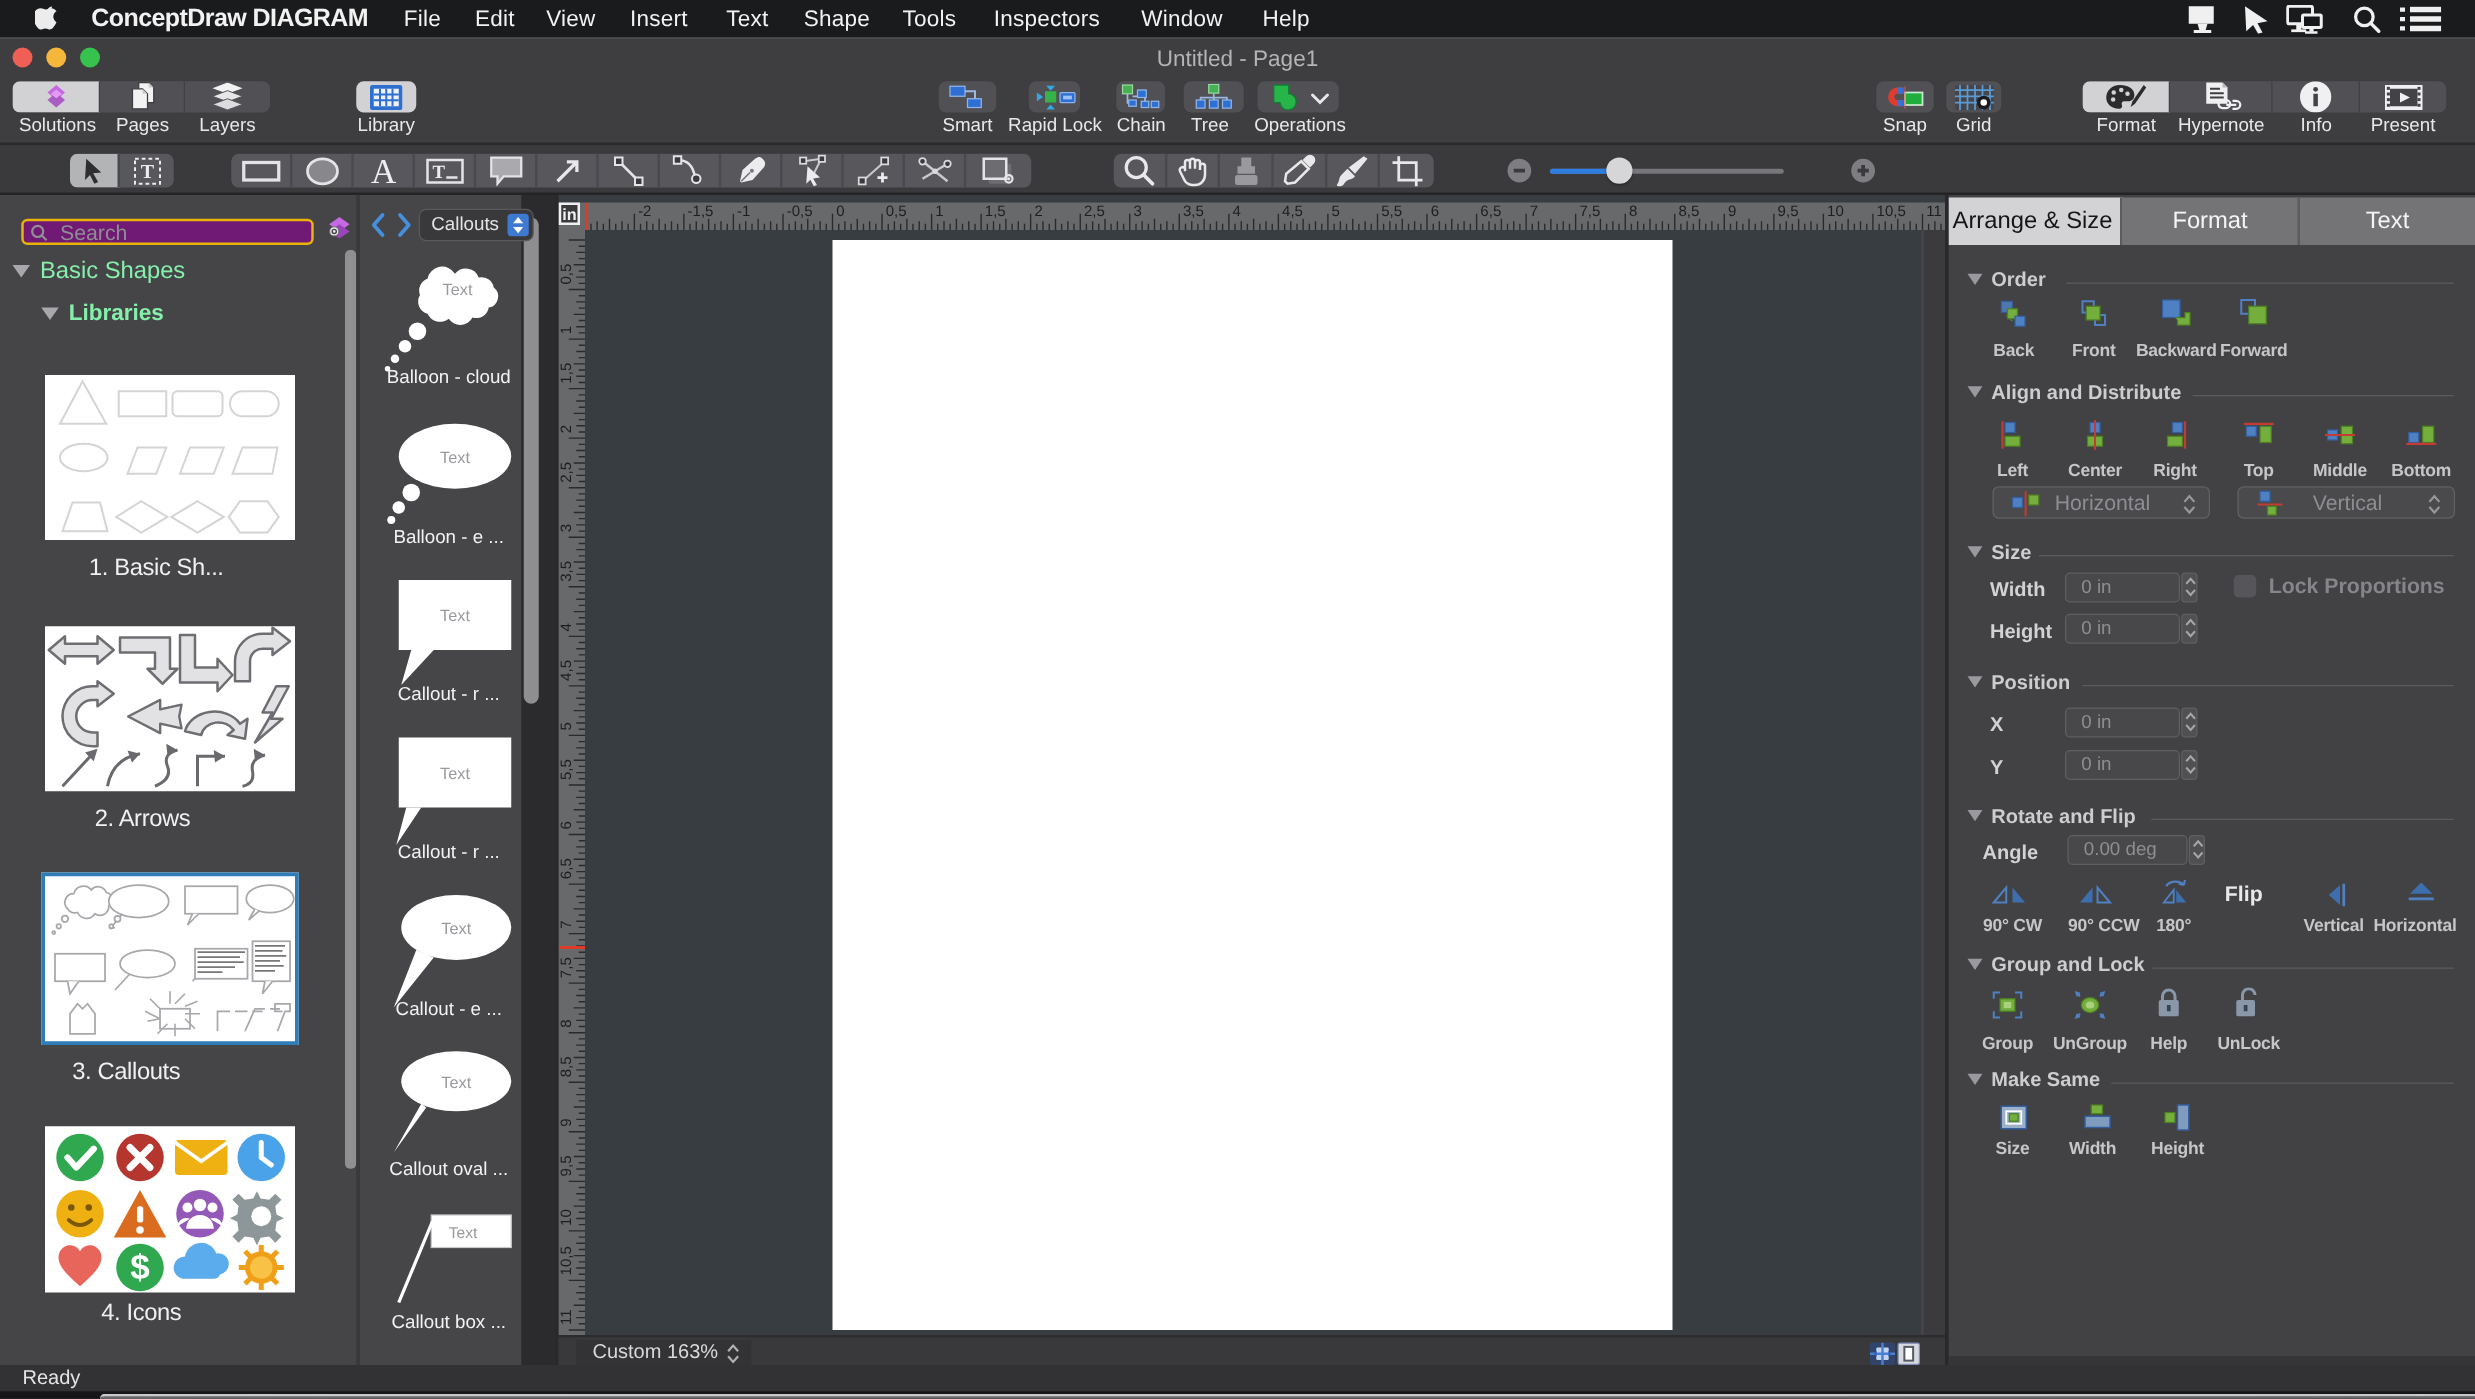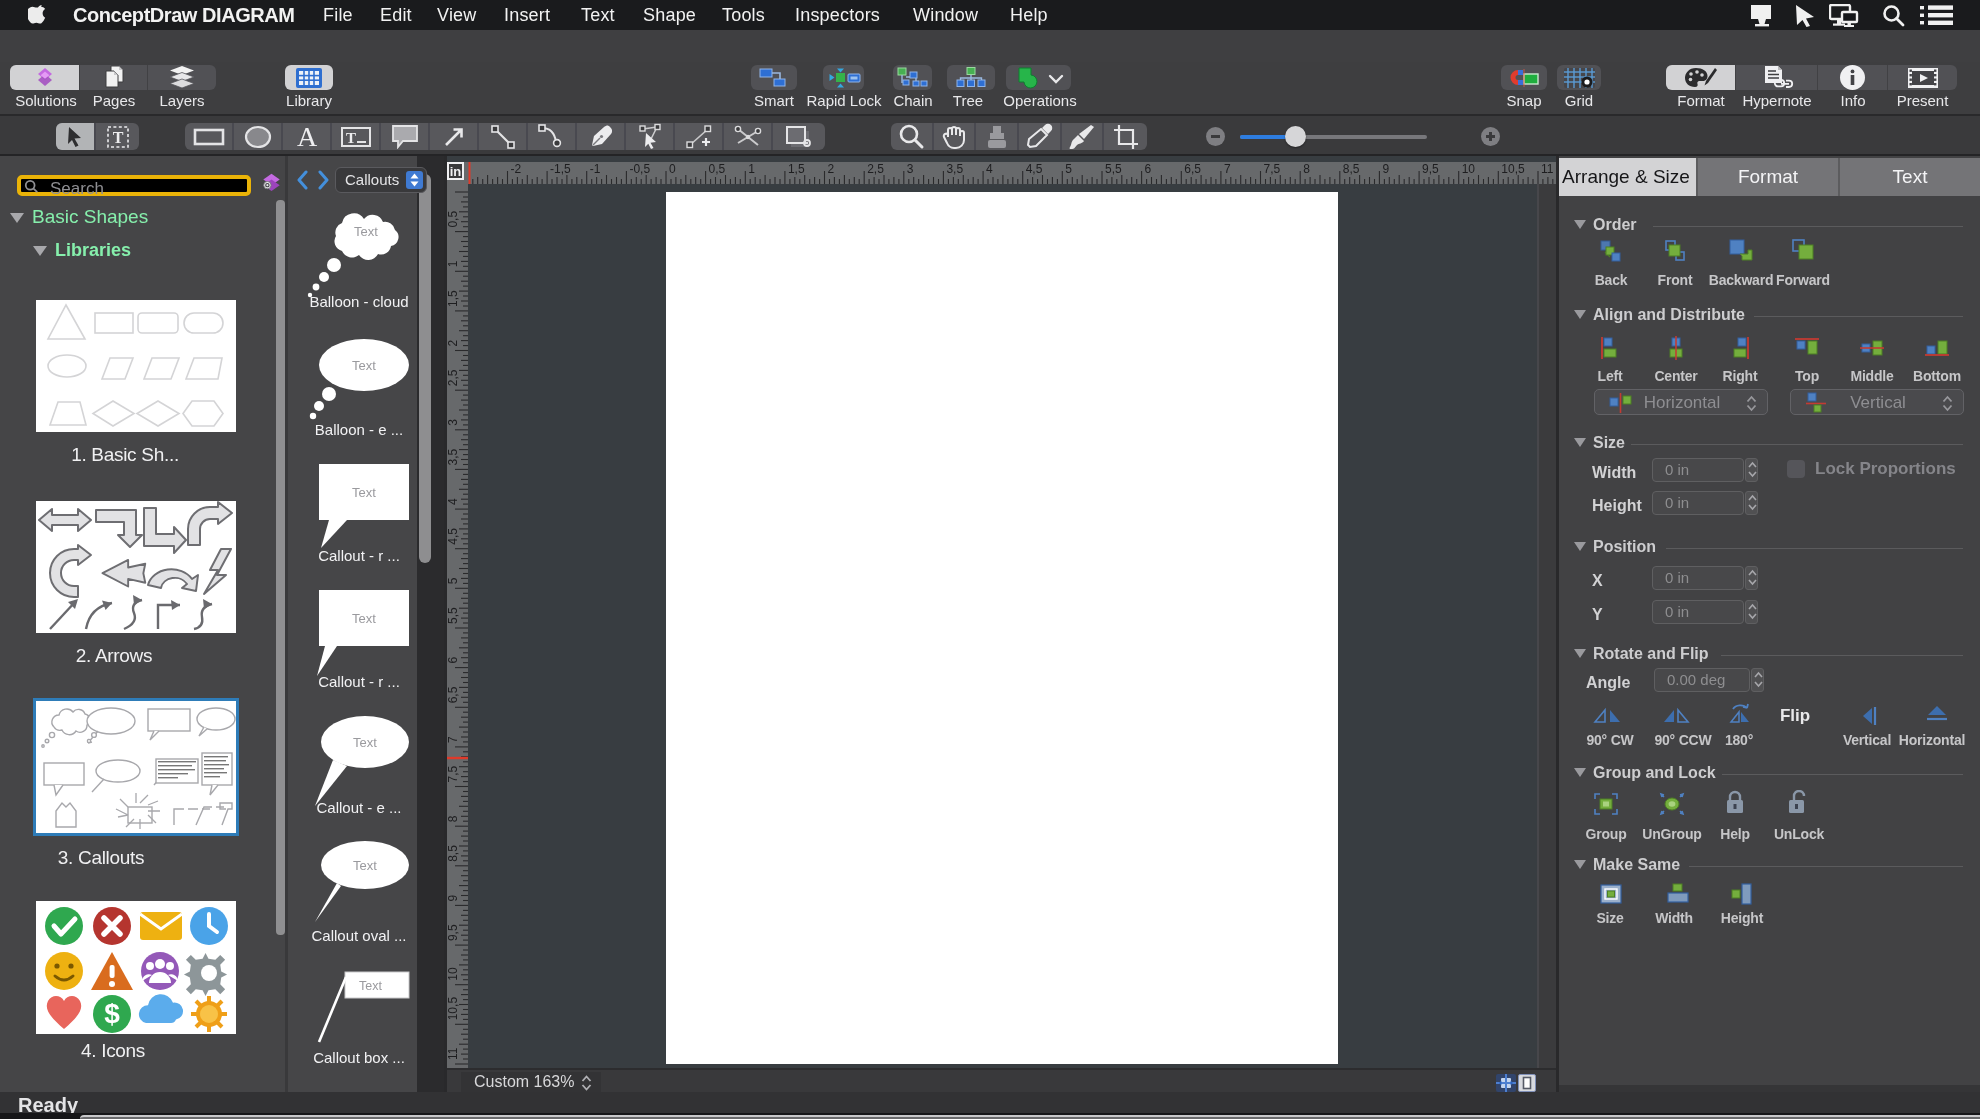--- a/index.html
+++ b/index.html
@@ -37,21 +37,21 @@
 
 #sidebar { left:0; top:156px; width:287px; height:936px; background:#454547; overflow:hidden; }
 #sbdivider { left:285px; top:156px; width:3px; height:936px; background:#39393b; }
 #library { left:288px; top:156px; width:156px; height:936px; background:#464648; overflow:hidden; }
 #libdivider { left:444px; top:156px; width:3px; height:936px; background:#29292b; }
 #canvas { left:447px; top:156px; width:1109px; height:936px; background:#383d41; }
 #rpdivider { left:1556px; top:156px; width:3px; height:936px; background:#29292b; }
 #rightpanel { left:1559px; top:156px; width:421px; height:936px; background:#424244; overflow:hidden; }
 
 
-#search { position:absolute; left:17px; top:19px; width:234px; height:21px; background:#000000; border:4px solid #eab308; border-radius:5px; color:#8e8e92; font-size:17px; line-height:19px; padding-left:29px; }
+#search { position:absolute; left:17px; top:19px; width:234px; height:21px; background:#701a75; border:2px solid #eab308; border-radius:5px; color:#8e8e92; font-size:17px; line-height:19px; padding-left:29px; }
 .tree { position:absolute; color:#86efac; }
 .card { position:absolute; left:36px; width:200px; background:#ffffff; }
 .cardlabel { position:absolute; width:256px; text-align:center; color:#f0f0f2; font-size:19px; letter-spacing:-0.3px; }
 .disc { display:inline-block; width:0; height:0; border-left:7px solid transparent; border-right:7px solid transparent; border-top:10px solid #a8a8ac; vertical-align:middle; margin-right:8px; }
 
 
 .libshape { position:absolute; left:0; width:142px; display:flex; justify-content:center; }
 .liblabel { position:absolute; left:0; width:142px; text-align:center; color:#f2f2f4; font-size:15px; white-space:nowrap; }
 
 
@@ -118,20 +118,26 @@
     <svg style="position:absolute;left:1920px;top:5px" width="33" height="21" viewBox="0 0 33 21">
       <rect x="0" y="1" width="4" height="3.4" fill="#f0f0f0"></rect>
         <rect x="8" y="0.4" width="25" height="4.4" fill="#f0f0f0"></rect>
       <rect x="0" y="8.6" width="4" height="3.4" fill="#f0f0f0"></rect>
         <rect x="8" y="8" width="25" height="4.4" fill="#f0f0f0"></rect>
       <rect x="0" y="16" width="4" height="3.4" fill="#f0f0f0"></rect>
         <rect x="8" y="15.6" width="25" height="4.4" fill="#f0f0f0"></rect>
     </svg>
   </div>
 
+  <div id="titlebar" class="abs">
+    <div class="tl" style="left:10px; top:7px; background:#ef5f56;"></div>
+    <div class="tl" style="left:37px; top:7px; background:#f5b63c;"></div>
+    <div class="tl" style="left:64px; top:7px; background:#36c24c;"></div>
+    <div id="wtitle" style="top:6px;">Untitled - Page1</div>
+  </div>
 
   <div id="toolbar" class="abs">
     <div class="seg" style="left:10px; width:206px;">
       <div class="sel" style="width:70px;">
         <svg width="26" height="22" viewBox="0 0 26 22">
             <g>
           <path d="M13 1 L20 7 L13 13 L6 7 Z" fill="#c469e0"></path>
           <path d="M13 7 L20 13 L13 19 L6 13 Z" fill="#a24ac0" opacity="0.85"></path>
           <path d="M13 4.6 L17.4 8.2 L13 11.8 L8.6 8.2 Z" fill="#e49af5"></path>
         </g>
@@ -1364,19 +1370,19 @@
           <rect x="2" y="8" width="8" height="8" fill="#74ae3d" stroke="#4d7f24" stroke-width="1"></rect>
           <rect x="12" y="2" width="9" height="20" fill="#7f9bbd" stroke="#335f9e" stroke-width="1.2"></rect>
         </svg></div>
     <div class="icolabel" style="left:-9px; top:754px; width:120px;">Size</div>
     <div class="icolabel" style="left:55px; top:754px; width:120px;">Width</div>
     <div class="icolabel" style="left:123px; top:754px; width:120px;">Height</div>
     <div style="position:absolute; left:0; top:929px; width:421px; height:7px; background:#353537;"></div>
   </div>
 
   <div id="appstatus" class="abs">
-      <span style="position:absolute; left:18px; top:2px; font-size:20px;font-weight:bold;">Ready</span>
+      <span style="position:absolute; left:18px; top:2px; font-size:16px;">Ready</span>
     </div>
   <div id="bottomstrip" class="abs">
       <div style="position:absolute; left:80px; top:2px; width:1900px; height:4px; background:#6a6a6c; border-top:2px solid #c8c8ca; border-top-left-radius:6px;"></div>
     </div>
 
 </div>
 
 </body></html>

